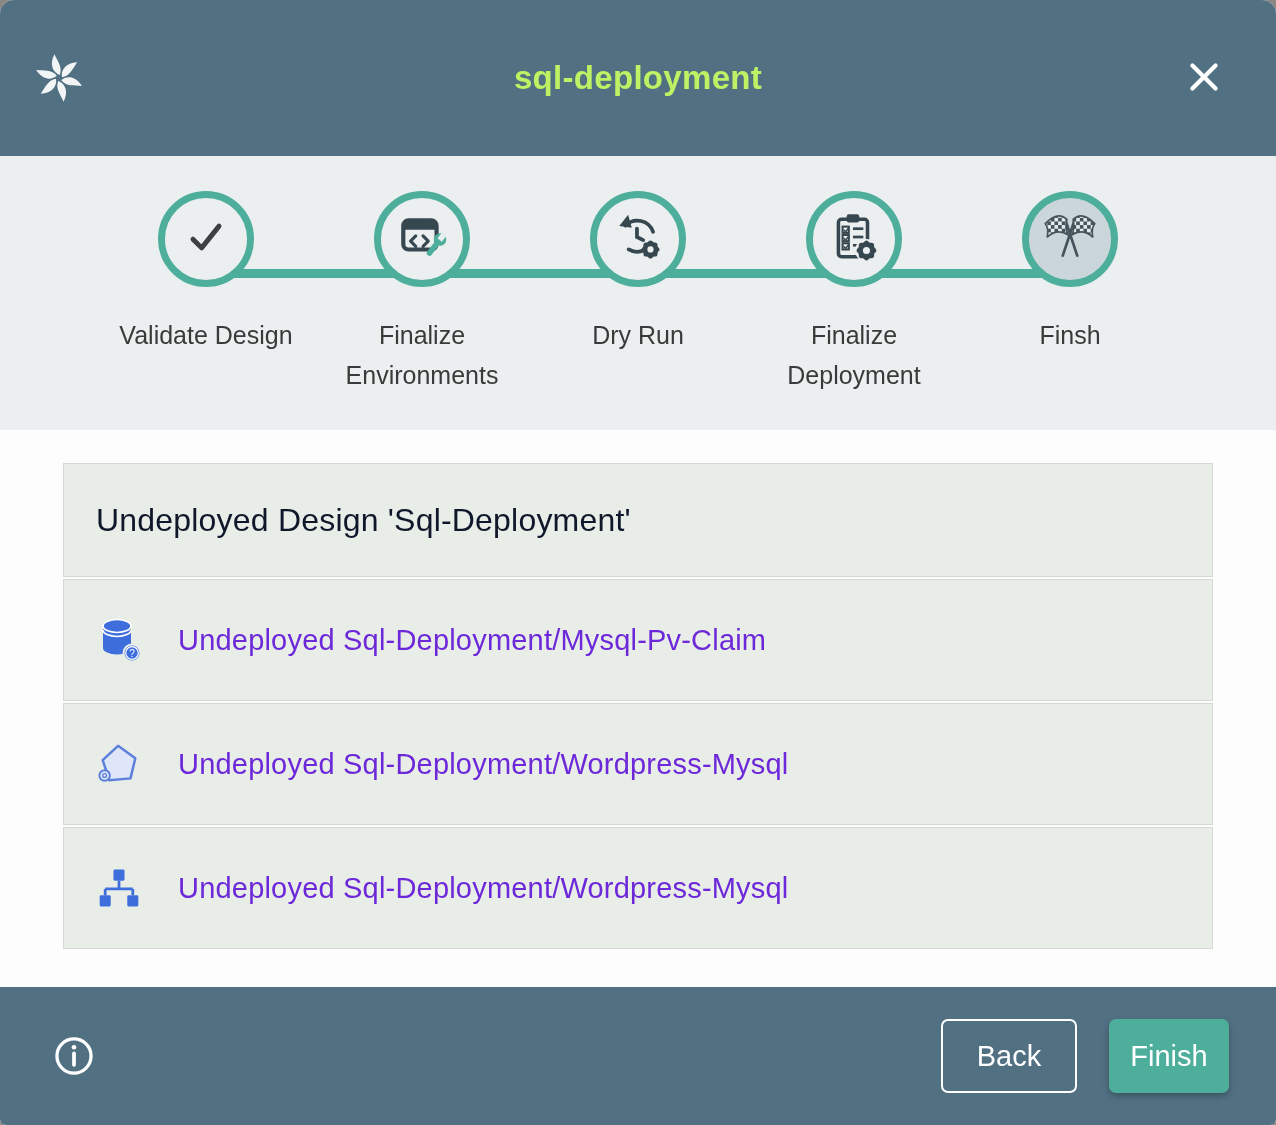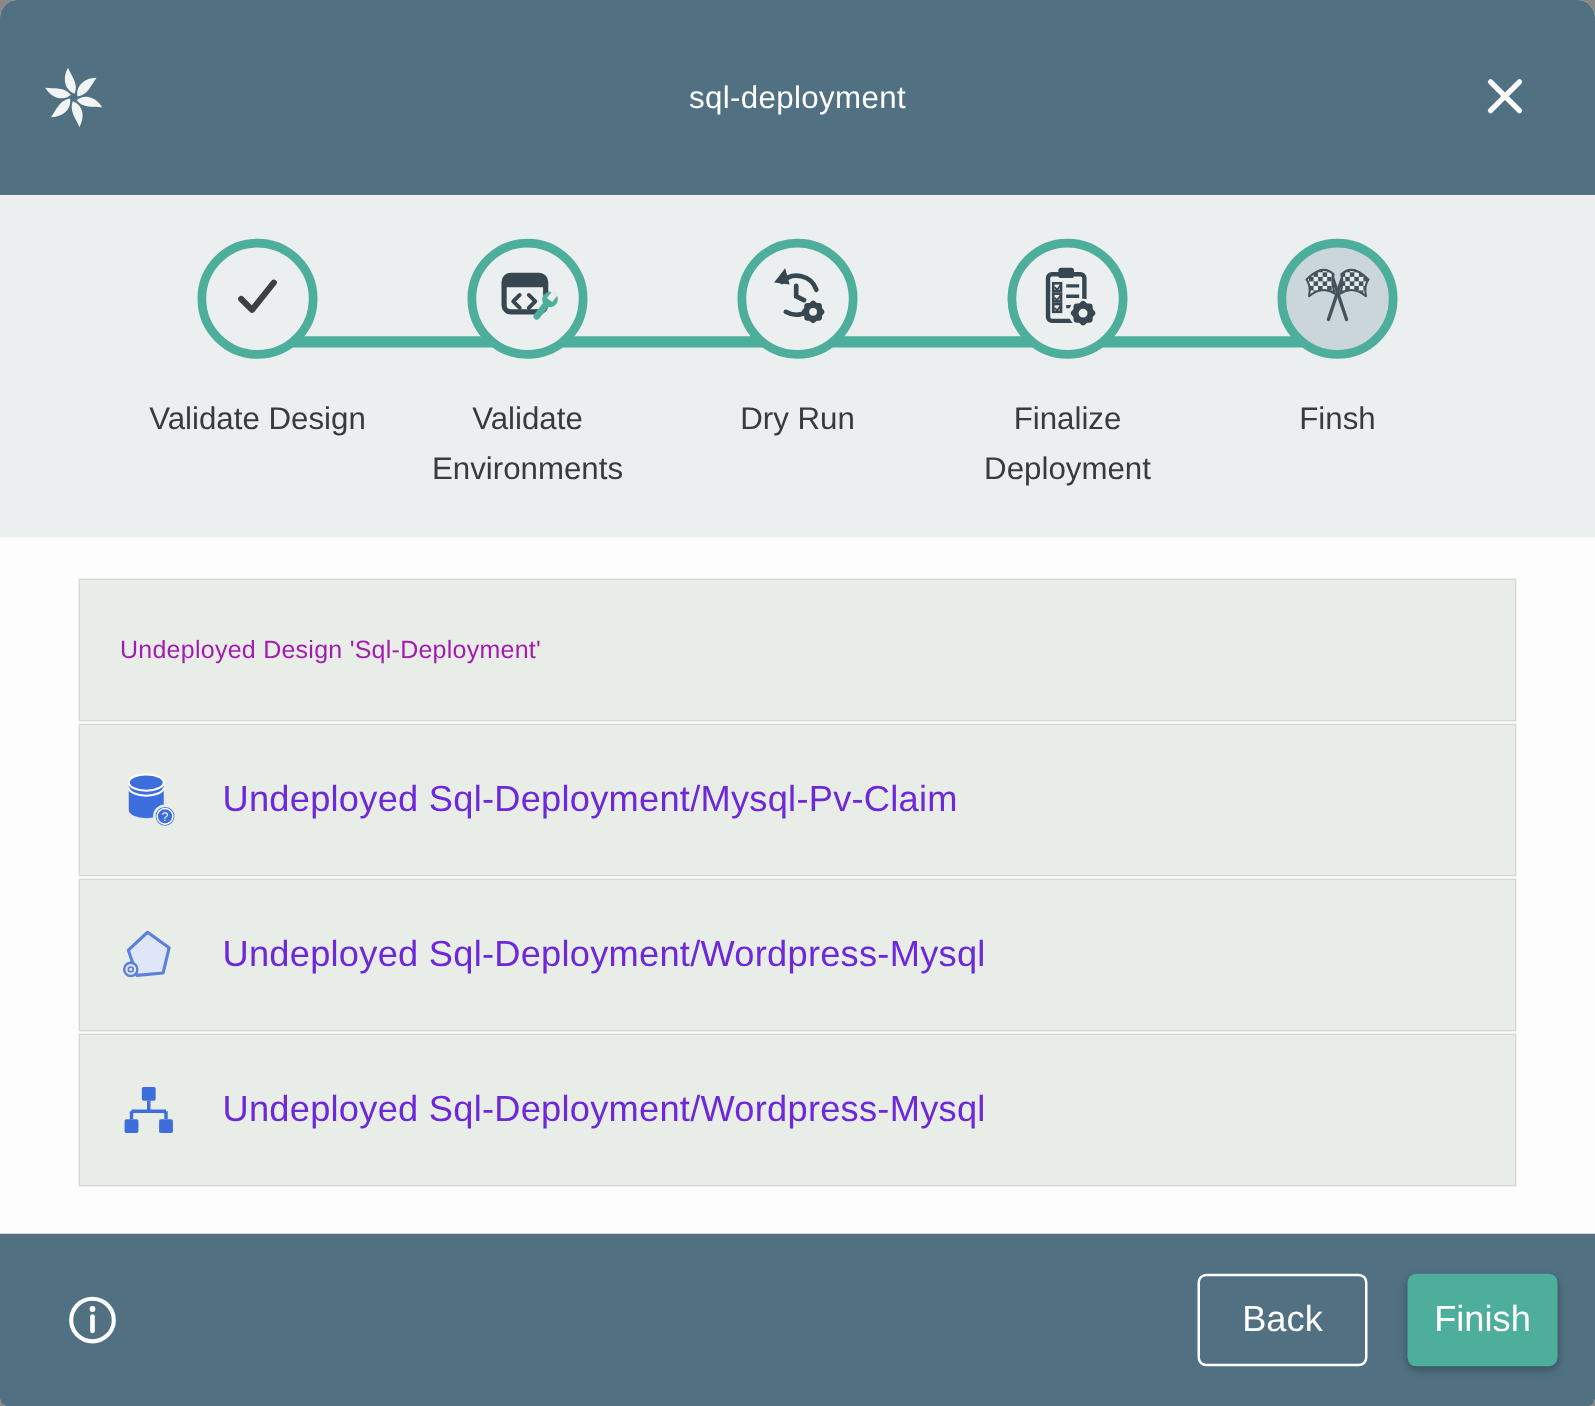--- a/index.html
+++ b/index.html
@@ -17,21 +17,21 @@
     background:#FDFDFD;
   }
   
   .hdr{
     height:156px;flex:0 0 156px;background:#517183;
     position:relative;display:flex;align-items:center;
   }
   .hdr .logo{position:absolute;left:33px;top:52px;width:52px;height:52px;}
   .hdr .title{
     position:absolute;left:0;right:0;text-align:center;
-    font-size:25px;color:#ffffff;letter-spacing:.3px;
+    font-size:33px;color:#bef264;letter-spacing:.3px;font-weight:bold;
   }
   .hdr .close{
     position:absolute;right:52px;top:57px;width:40px;height:40px;
     background:none;border:none;padding:0;cursor:pointer;
   }
   
   .stepper-section{
     height:274px;flex:0 0 274px;background:#EBEFF0;position:relative;
   }
   .connector{
@@ -54,26 +54,26 @@
   .content{flex:1;background:#FDFDFD;}
   .panel{margin:33px 63px 0 63px;}
   .row{
     background:#E9EDE8;border:1px solid #D5D9D3;margin-bottom:2px;
     display:flex;align-items:center;min-height:122px;
     padding:0 32px;box-sizing:border-box;
   }
   .row.header-row{min-height:114px;}
   .row-icon{width:46px;height:46px;margin-right:36px;flex:0 0 46px;}
   .row-text{font-size:29px;color:#6d28d9;letter-spacing:.2px;}
-  .header-row .row-text{color:#a21caf;font-size:20px;}
+  .header-row .row-text{color:#0f172a;font-size:32px;}
   
   .ftr{
     height:138px;flex:0 0 138px;background:#517183;
     display:flex;align-items:center;
-    padding:0 30px 0 52px;box-sizing:border-box;
+    padding:0 47px 0 52px;box-sizing:border-box;
   }
   .info-btn{width:44px;height:44px;background:none;border:none;padding:0;cursor:pointer;}
   .ftr .spacer{flex:1;}
   .btn{
     height:74px;border-radius:7px;font-size:29px;cursor:pointer;
     font-family:"Liberation Sans", sans-serif;
   }
   .btn-back{width:136px;background:transparent;border:2px solid #fff;color:#fff;}
   .btn-finish{
     width:120px;background:#4DAE9B;border:none;color:#fff;margin-left:32px;
@@ -129,21 +129,21 @@
               <path d="M7,14 a5,5 0 0 1 5,-5 h22 a5,5 0 0 1 5,5 v4 H7 Z" fill="#37474F"></path>
               <path d="M19,24 l-5,5 5,5 M26,24 l5,5 -5,5" fill="none" stroke="#37474F" stroke-width="3" stroke-linecap="round" stroke-linejoin="round"></path>
               <g transform="translate(38,33) rotate(38)">
                 <circle cx="0" cy="-7" r="6" fill="#4DAE9B"></circle>
                 <rect x="-2.6" y="-13" width="5.2" height="6.5" fill="#EBEFF0"></rect>
                 <rect x="-2.6" y="-3" width="5.2" height="15" rx="2.6" fill="#4DAE9B"></rect>
               </g>
             </svg>
           </span>
         </div>
-        <div class="step-label">Validate Environments</div>
+        <div class="step-label">Finalize Environments</div>
       </div>
 
       <div class="step">
         <div class="circle">
           <span>
             <svg viewBox="0 0 50 50" width="52" height="52">
               <g fill="none" stroke="#37474F" stroke-width="3.6" stroke-linecap="round">
                 <path d="M13,14 A16,16 0 0 1 39.5,20"></path>
                 <path d="M38,31 A16,16 0 0 1 16,37"></path>
                 <path d="M24,17 v8 l6,3"></path>

